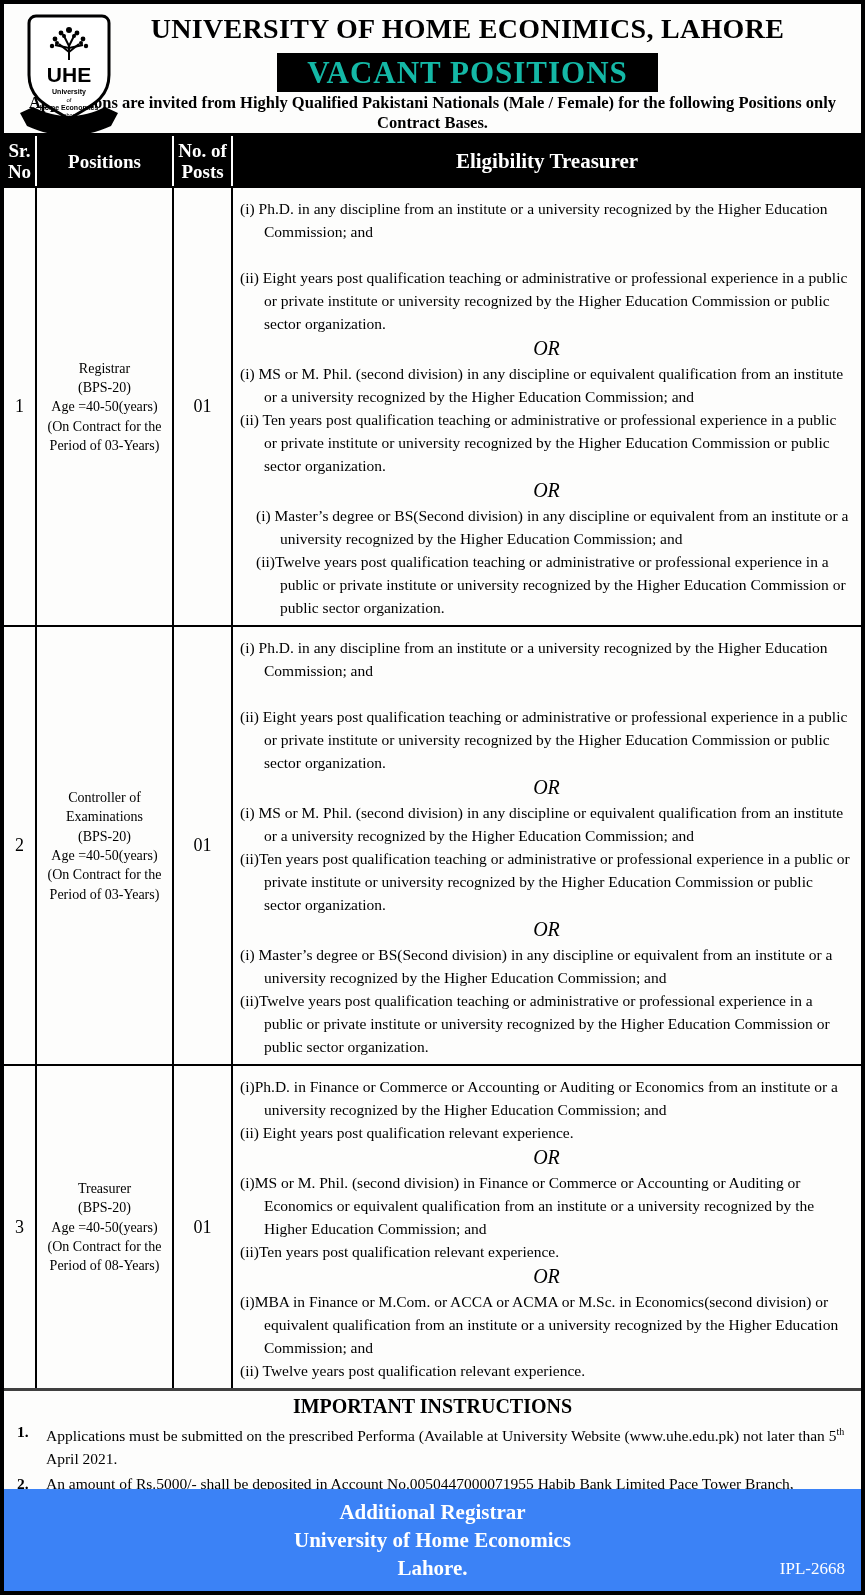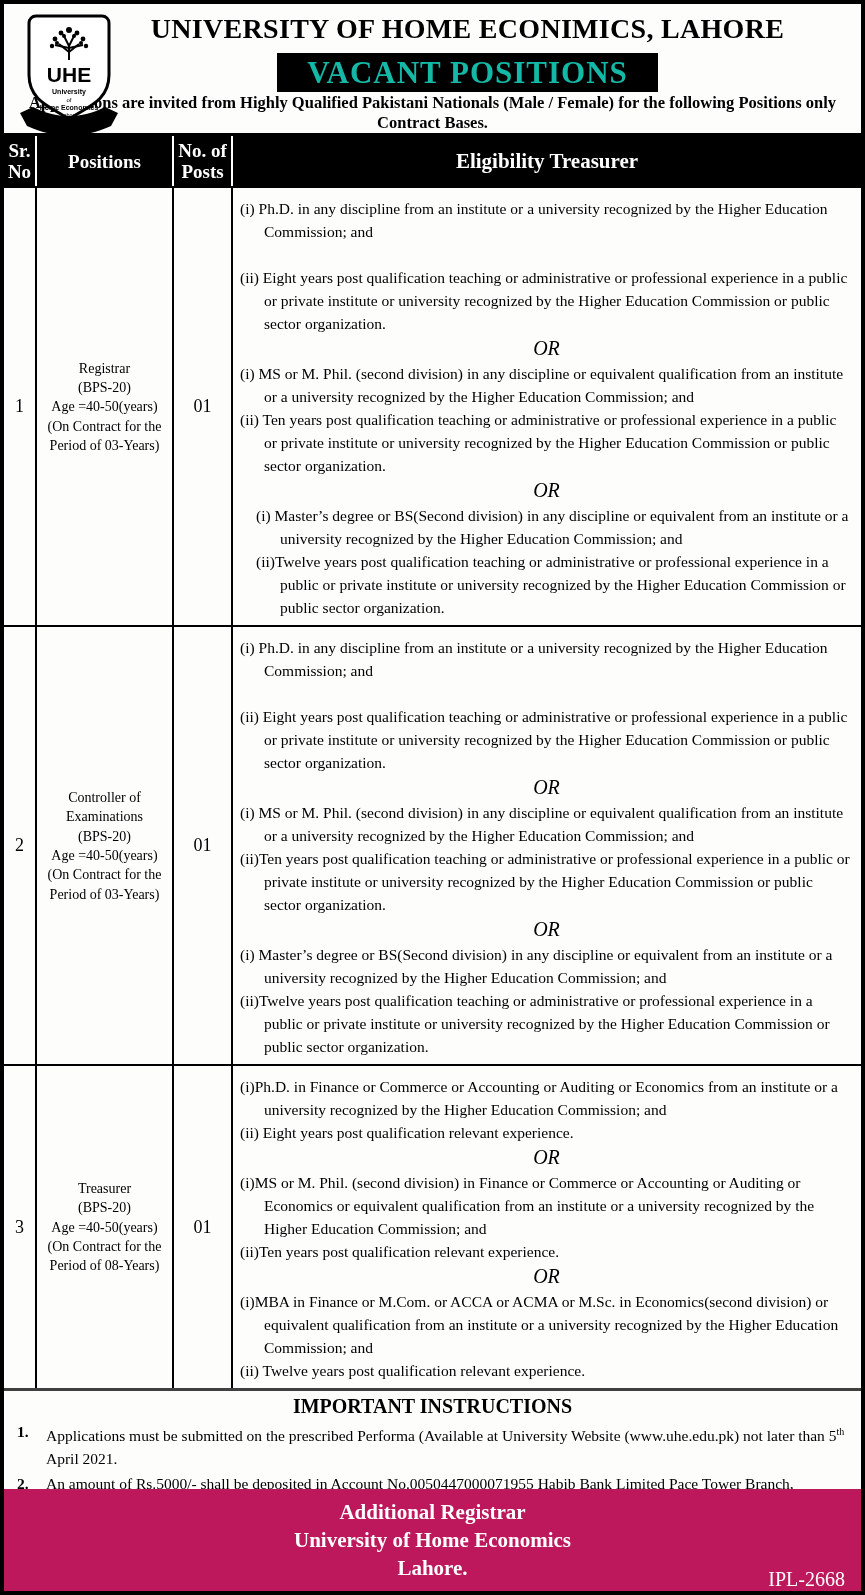--- a/index.html
+++ b/index.html
@@ -48,24 +48,24 @@
   .crit-item.indent{margin-left:16px;}
   .crit-or{text-align:center;font-style:italic;font-size:20px;margin:2px 0;}
   
   .sections{padding:1px 10px 0 10px;}
   .sec-heading{text-align:center;font-weight:bold;font-size:20px;margin:3px 0 2px 0;}
   .inst{position:relative;padding-left:32px;font-size:15.5px;line-height:22.5px;margin:2.5px 0;}
   .inst .num{position:absolute;left:3px;top:0;}
   .inst .num.bold{font-weight:bold;}
   sup{font-size:10px;}
   
-  .footer{position:absolute;left:0;right:0;bottom:0;height:102px;background:#be185d;color:#fff;
+  .footer{position:absolute;left:0;right:0;bottom:0;height:102px;background:#3b82f6;color:#fff;
           display:flex;flex-direction:column;align-items:center;justify-content:center;}
   .footer-line{font-weight:bold;font-size:21px;line-height:28px;}
-  .footer-ref{position:absolute;right:16px;bottom:0;font-size:20px;}
+  .footer-ref{position:absolute;right:16px;bottom:12px;font-size:17px;}
 </style>
 </head>
 <body>
 
 <div class="page">
 
   <div class="header">
     <div class="logo">
       <svg viewBox="0 0 102 128" width="102" height="128">
 

